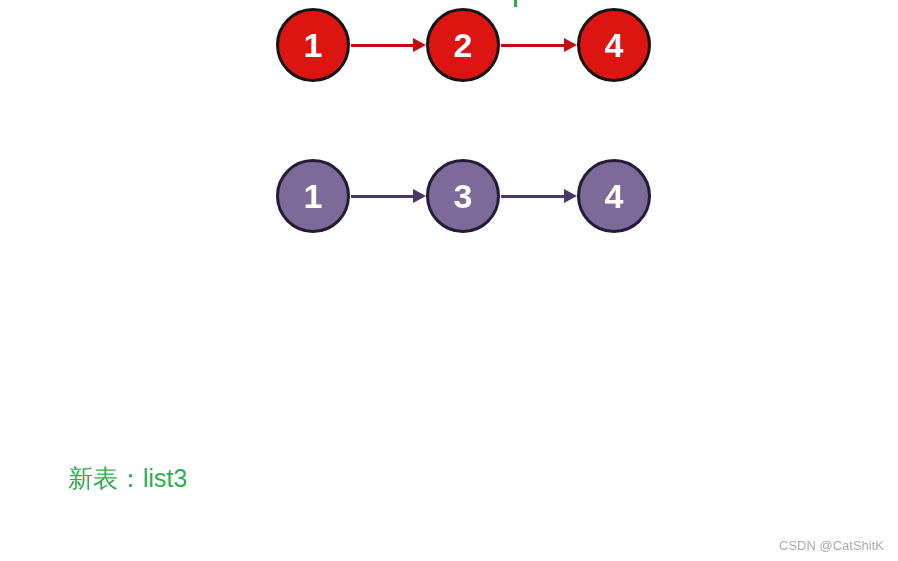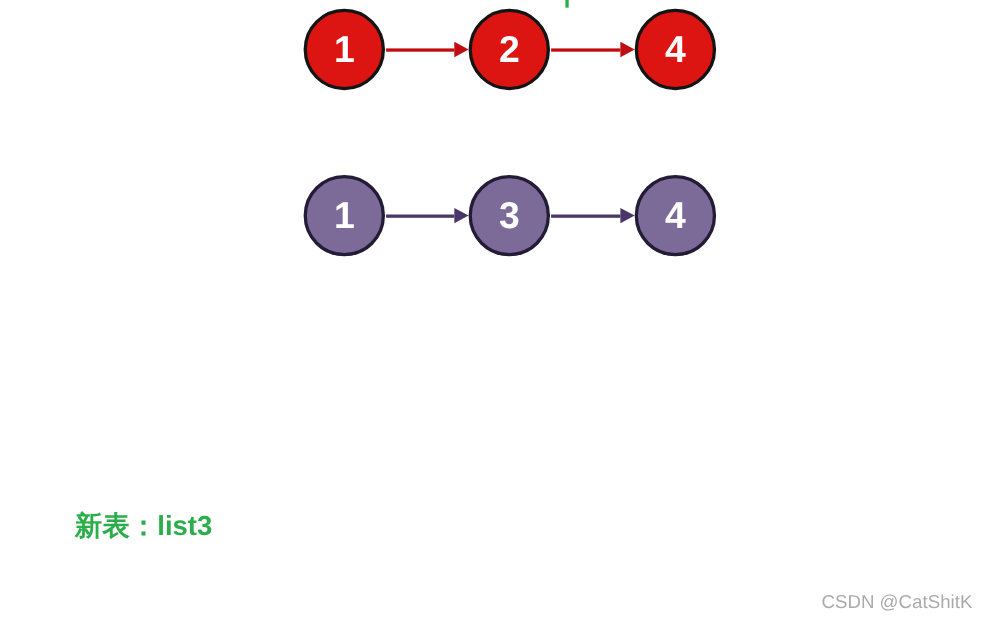--- a/index.html
+++ b/index.html
@@ -57,31 +57,31 @@
   .arrow.red .shaft    { background: #c00d12; }
   .arrow.red .head     { border-left-color: #c00d12; }
   .arrow.purple .shaft { background: #4a3769; }
   .arrow.purple .head  { border-left-color: #4a3769; }
 
   
   .notes {
     position: absolute;
     left: 68px; top: 463px;
     color: #2bae4a;
-    font-weight: bold;
+    font-weight: normal;
     font-size: 25px;
   }
   .note-line { line-height: 30px; margin-bottom: 13px; white-space: nowrap; }
 
   
   .watermark {
     position: absolute;
     right: 14px; top: 538px;
     color: #ababab;
-    font-size: 17px;
+    font-size: 13px;
     white-space: nowrap;
   }
 </style>
 </head>
 <body>
 
 <div class="canvas">
 
   <span class="cursor-tick"></span>
 

